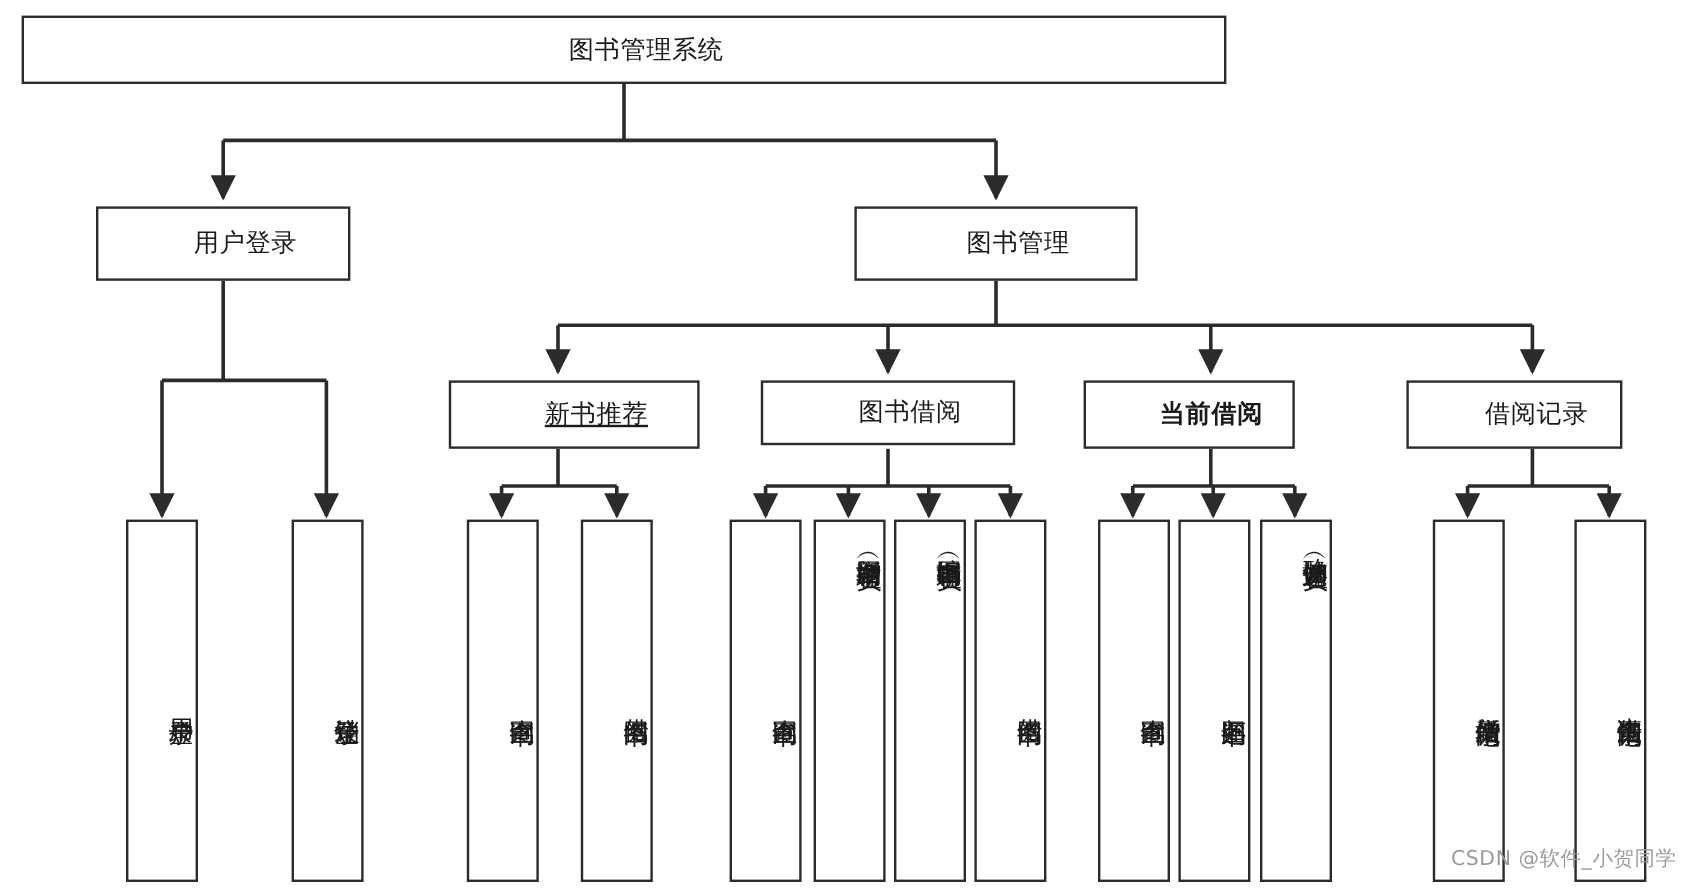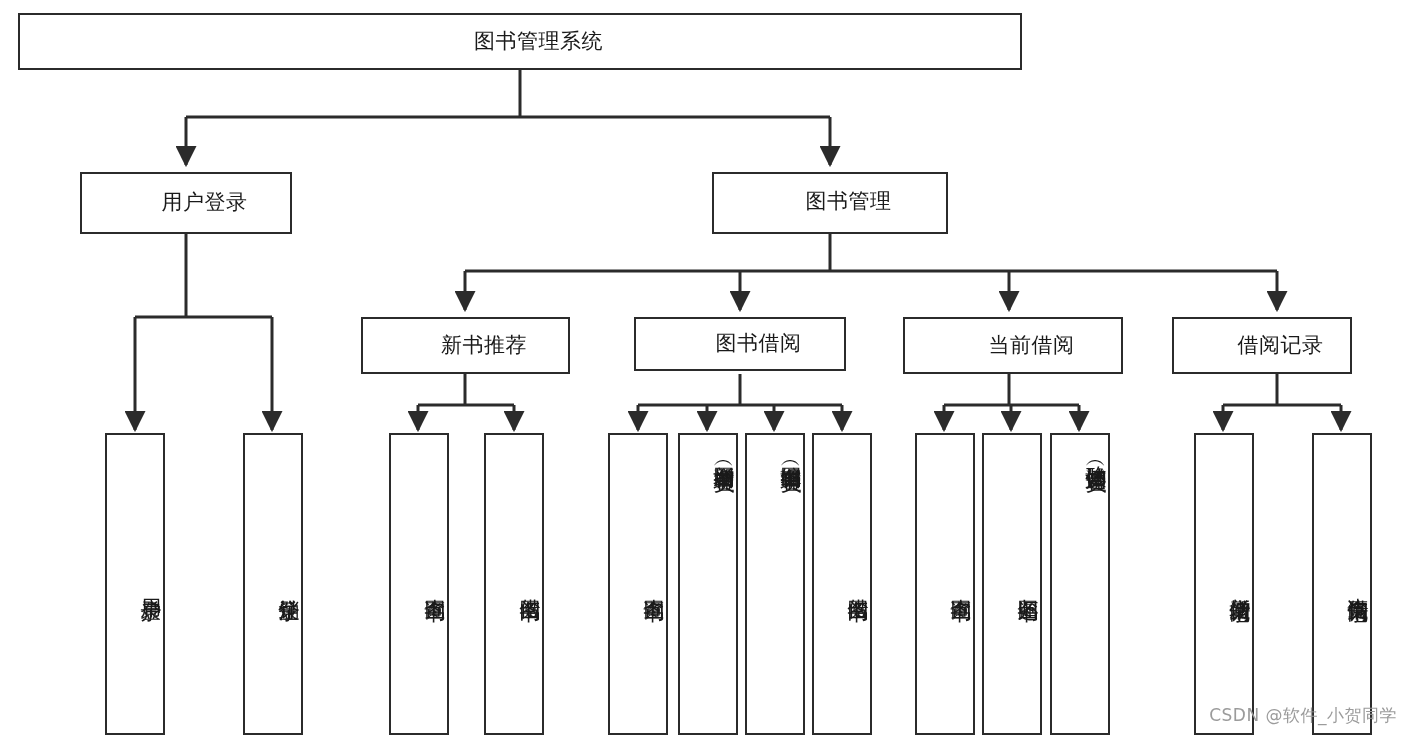--- a/index.html
+++ b/index.html
@@ -130,31 +130,31 @@
     </g>
   </svg>
 
   <div class="node node-h" style="left:18px; top:13px; width:1004px; height:57px;">
     <span>图书管理系统</span>
   </div>
 
   <div class="node node-h" style="left:80px; top:172px; width:212px; height:62px;">
     <span>用户登录</span>
   </div>
-  <div class="node node-h" style="left:712px; top:172px; width:236px; height:62px;font-family:Liberation Mono, monospace;">
+  <div class="node node-h" style="left:712px; top:172px; width:236px; height:62px;">
     <span>图书管理</span>
   </div>
 
-  <div class="node node-h" style="left:361px; top:317px; width:209px; height:57px;">
+  <div class="node node-h" style="left:374px; top:317px; width:209px; height:57px;text-decoration:underline;">
     <span>新书推荐</span>
   </div>
   <div class="node node-h" style="left:634px; top:317px; width:212px; height:54px;">
     <span>图书借阅</span>
   </div>
-  <div class="node node-h" style="left:903px; top:317px; width:220px; height:57px;">
+  <div class="node node-h" style="left:903px; top:317px; width:176px; height:57px;font-weight:bold;">
     <span>当前借阅</span>
   </div>
   <div class="node node-h" style="left:1172px; top:317px; width:180px; height:57px;">
     <span>借阅记录</span>
   </div>
 
   <div class="node node-v" style="left:105px; top:433px; width:60px; height:302px;">
     <span class="vtext">用户登录</span>
   </div>
   <div class="node node-v" style="left:243px; top:433px; width:60px; height:302px;">

